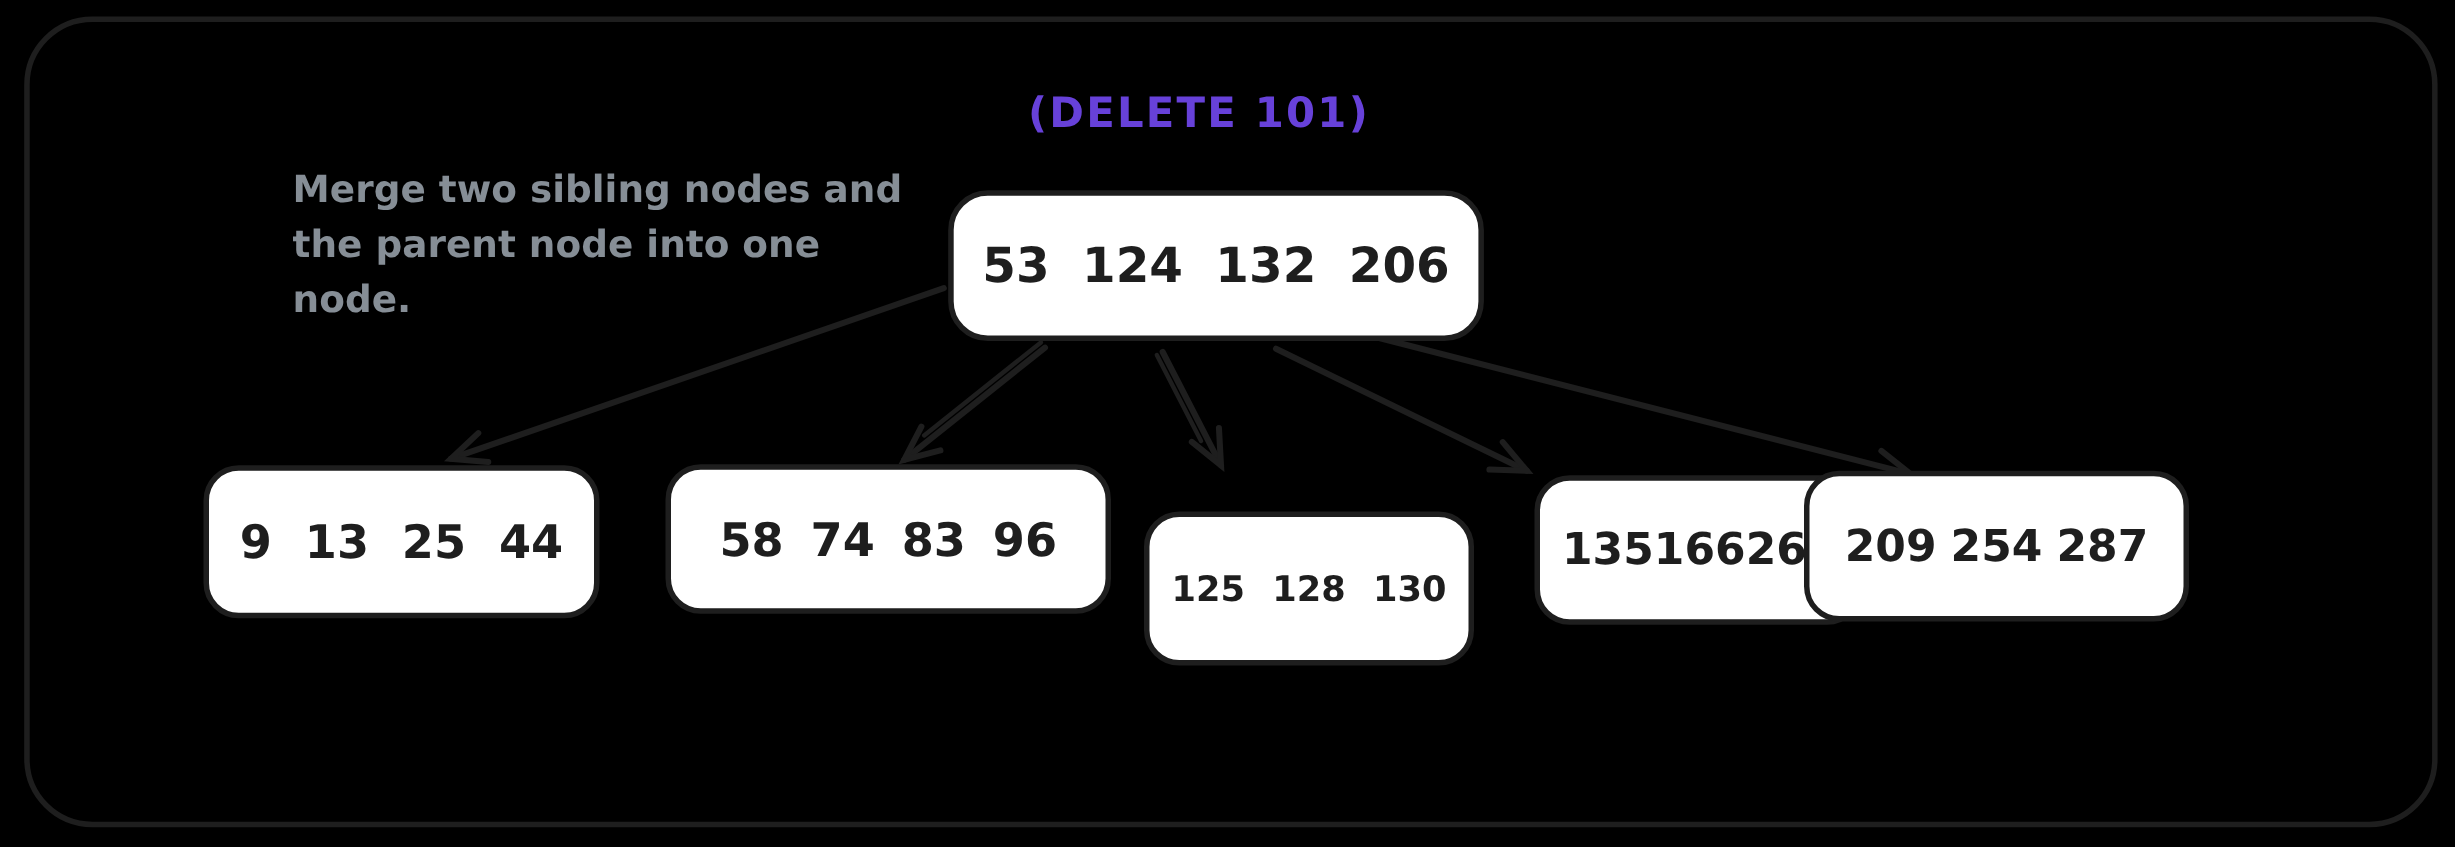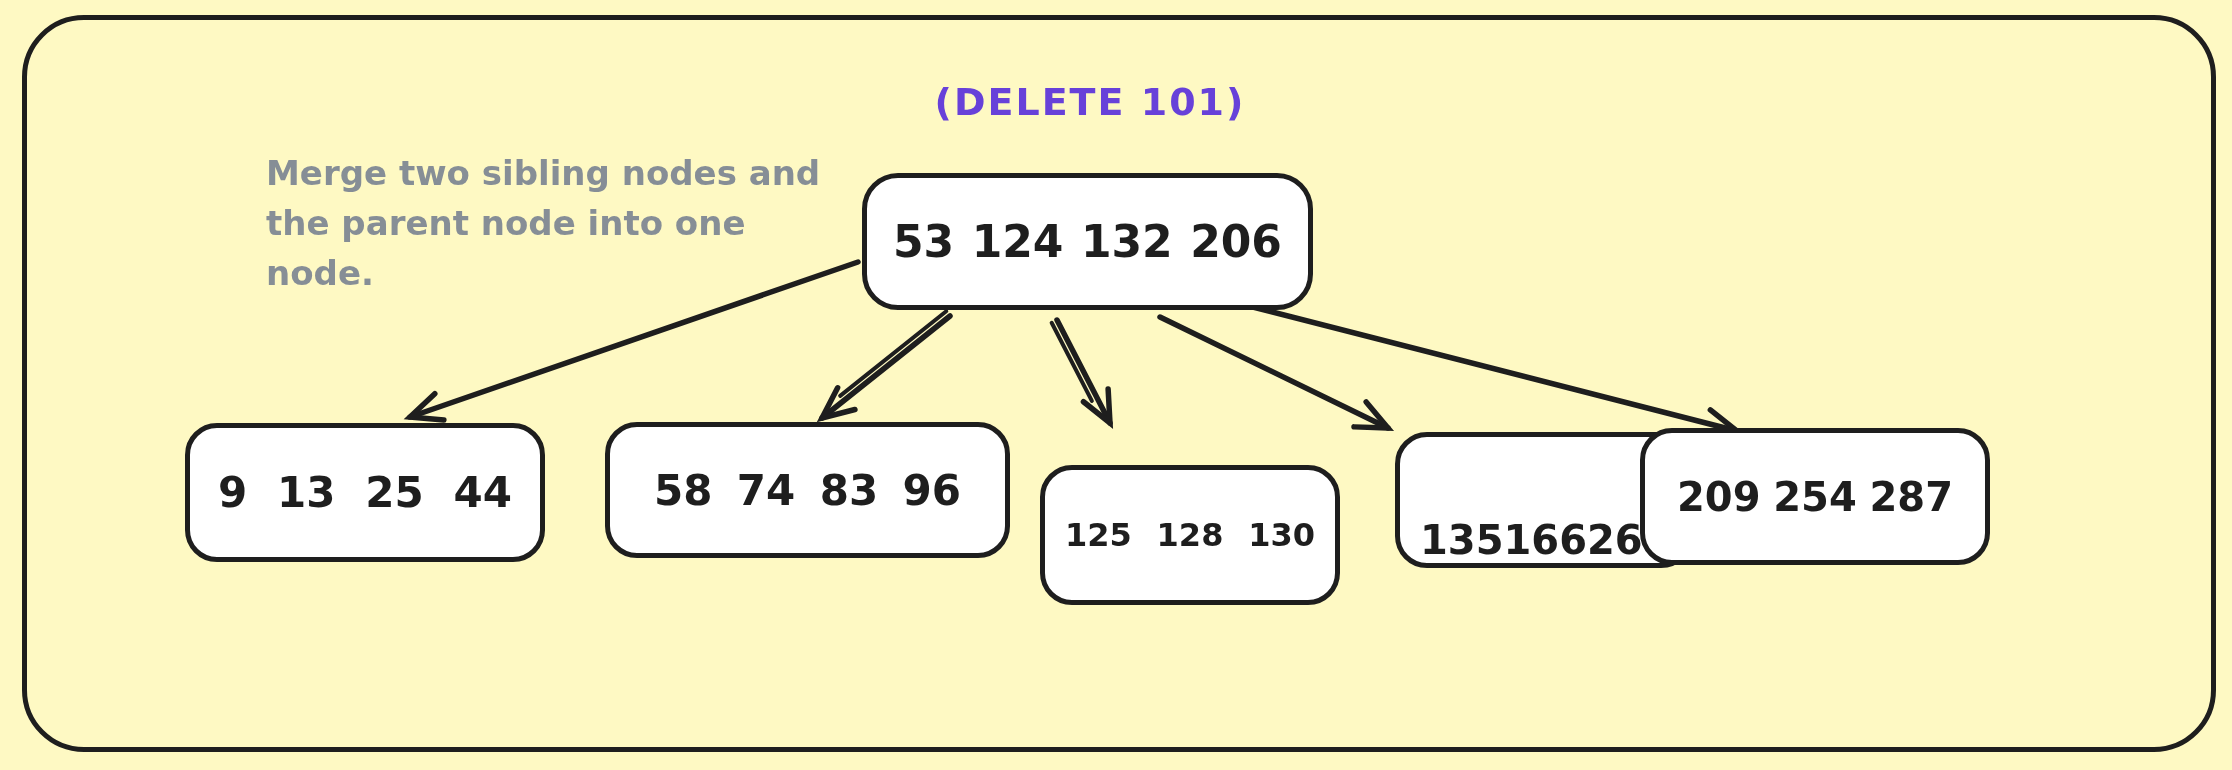--- a/index.html
+++ b/index.html
@@ -6,21 +6,21 @@
     margin: 0;
     padding: 0;
     background: #ffffff;
     font-family: "DejaVu Sans", sans-serif;
   }
   #canvas {
     position: relative;
     width: 2232px;
     height: 770px;
     overflow: hidden;
-    background: #fef9c3;
+    background: #000000;
   }
   .frame {
     position: absolute;
     left: 22px;
     top: 15px;
     width: 2184px;
     height: 727px;
     border: 5px solid #1e1e1e;
     border-radius: 62px;
     background: transparent;
@@ -56,25 +56,25 @@
     background: #ffffff;
     display: flex;
     align-items: center;
     justify-content: space-between;
     color: #1e1e1e;
     font-weight: 600;
   }
   .bnode .key {
     white-space: nowrap;
   }
-  #root-node   { left: 862px;  top: 173px; width: 451px; height: 137px; font-size: 44px; padding: 0 26px; border-radius: 36px; }
+  #root-node   { left: 862px;  top: 173px; width: 487px; height: 137px; font-size: 44px; padding: 0 26px; border-radius: 36px; }
   #child-node-1{ left: 185px;  top: 423px; width: 360px; height: 139px; font-size: 42px; padding: 0 28px; }
   #child-node-2{ left: 605px;  top: 422px; width: 405px; height: 136px; font-size: 42px; padding: 0 44px; }
   #child-node-3{ left: 1040px; top: 425px; width: 300px; height: 140px; font-size: 32px; padding: 0 20px; margin-top: 40px; }
-  #child-node-4{ left: 1395px; top: 432px; width: 298px; height: 136px; font-size: 40px; padding: 0 20px; align-items: flex-end; }
+  #child-node-4{ left: 1395px; top: 432px; width: 298px; height: 136px; font-size: 40px; padding: 0 20px; }
   #child-node-5{ left: 1640px; top: 428px; width: 350px; height: 137px; font-size: 40px; padding: 0 32px; }
   #edges {
     position: absolute;
     left: 0;
     top: 0;
     pointer-events: none;
   }
 </style>
 </head>
 <body>

